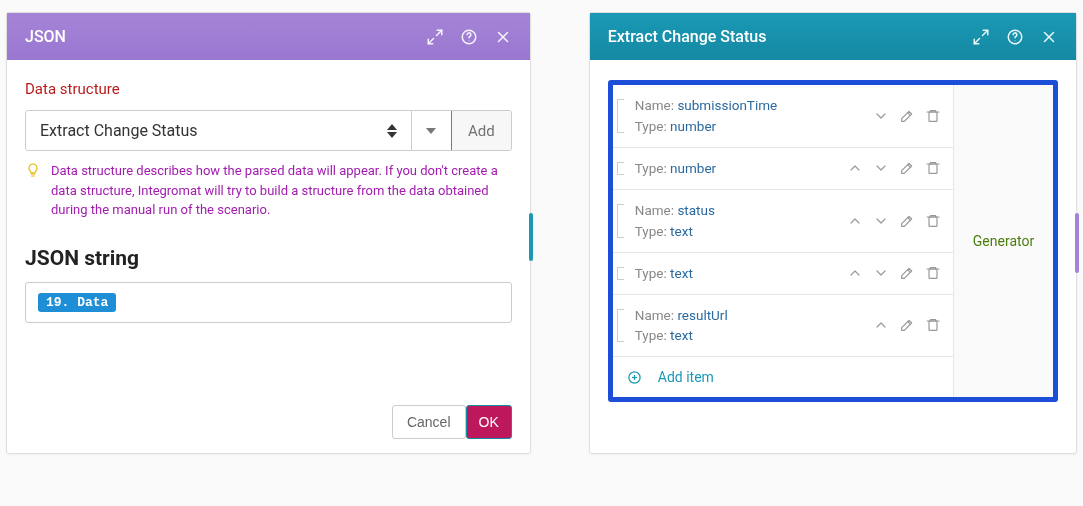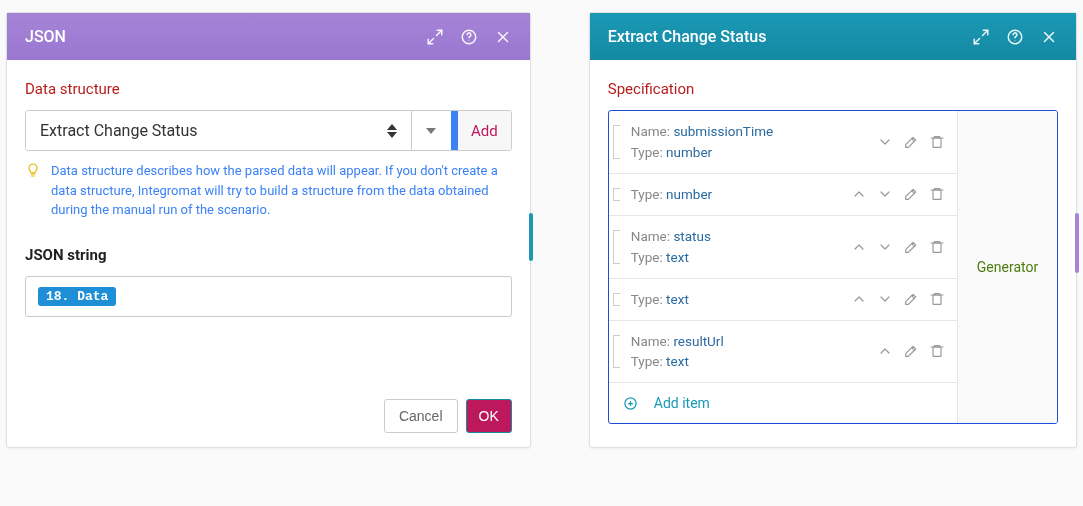--- a/index.html
+++ b/index.html
@@ -59,21 +59,21 @@
       padding: 20px 18px 14px 18px;
     }
     .section-label {
       font-size: 15px;
       color: #b91c1c;
       margin-bottom: 12px;
     }
     .section-label.bold {
       font-weight: 700;
       color: #222;
-      font-size: 15px;
+      font-size: 21px;
     }
     
     .select-row {
       display: flex;
       border: 1px solid #ccc;
       border-radius: 3px;
       overflow: hidden;
       margin-bottom: 10px;
     }
     .select-main {
@@ -98,34 +98,34 @@
       width: 40px;
       border-left: 1px solid #ccc;
       display: flex;
       align-items: center;
       justify-content: center;
       background: #fff;
       cursor: pointer;
     }
     .select-add {
       width: 60px;
-      border-left: 7px solid #3b82f6;
+      border-left: 1px solid #3b82f6;
       display: flex;
       align-items: center;
       justify-content: center;
       background: #f7f7f7;
-      color: #be185d;
+      color: #737373;
       font-size: 15px;
       cursor: pointer;
     }
     .hint {
       display: flex;
       gap: 10px;
       font-size: 13px;
-      color: #3b82f6;
+      color: #a21caf;
       line-height: 1.5;
       margin-bottom: 26px;
     }
     .hint .bulb {
       color: #e6b800;
       flex-shrink: 0;
       margin-top: 1px;
     }
     .json-input {
       border: 1px solid #ccc;
@@ -140,21 +140,20 @@
       color: #fff;
       font-family: "Courier New", monospace;
       font-size: 13px;
       padding: 2px 8px;
       border-radius: 3px;
       font-weight: 600;
     }
     .panel-footer {
       display: flex;
       justify-content: flex-end;
-      gap: 8px;
       padding: 10px 18px 14px 18px;
       margin-top: 58px;
     }
     .btn {
       padding: 8px 14px;
       border-radius: 3px;
       font-size: 14px;
       cursor: pointer;
       border: 1px solid transparent;
     }
@@ -165,21 +164,21 @@
     }
     .btn-ok {
       background: #be185d;
       color: #fff;
       border-color: #158aa3;
       padding: 8px 12px;
     }
     
     .spec-wrap {
       display: flex;
-      border: 1px solid #1d4ed8;
+      border: 5px solid #1d4ed8;
       border-radius: 3px;
       overflow: hidden;
     }
     .spec-list {
       flex: 1;
     }
     .spec-item {
       border-bottom: 1px solid #e6e6e6;
       padding: 10px 12px;
       display: flex;
@@ -312,21 +311,21 @@
         <span class="bulb">
           <svg viewBox="0 0 24 24" width="16" height="16">
               <path d="M9 18h6M10 21h4M12 3a6 6 0 0 0-4 10.5c.7.8 1 1.5 1 2.5h6c0-1 .3-1.7 1-2.5A6 6 0 0 0 12 3z" fill="none" stroke="#e6b800" stroke-width="1.6" stroke-linecap="round" stroke-linejoin="round"></path>
             </svg>
         </span>
         <span>Data structure describes how the parsed data will appear. If you don't create a data structure, Integromat will try to build a structure from the data obtained during the manual run of the scenario.</span>
       </div>
 
       <div class="section-label bold">JSON string</div>
       <div class="json-input">
-        <span class="pill">18. Data</span>
+        <span class="pill">19. Data</span>
       </div>
     </div>
 
     <div class="panel-footer">
       <button class="btn btn-cancel">Cancel</button>
       <button class="btn btn-ok">OK</button>
     </div>
 
     <div class="side-accent" style="top:200px;height:48px;background:#1a99b5;"></div>
   </div>
@@ -353,21 +352,20 @@
         <span class="hdr-icon">
           <svg viewBox="0 0 24 24">
               <line x1="6" y1="6" x2="18" y2="18"></line>
               <line x1="18" y1="6" x2="6" y2="18"></line>
             </svg>
         </span>
       </div>
     </div>
 
     <div class="panel-body">
-      <div class="section-label">Specification</div>
 
       <div class="spec-wrap">
         <div class="spec-list">
 
         <div class="spec-item">
               <div class="spec-text">
                 <span class="line"><span class="spec-key">Name:</span> <span class="spec-val">submissionTime</span></span>
                 <span class="line"><span class="spec-key">Type:</span> <span class="spec-val">number</span></span>
               </div>
               <div class="spec-actions">

